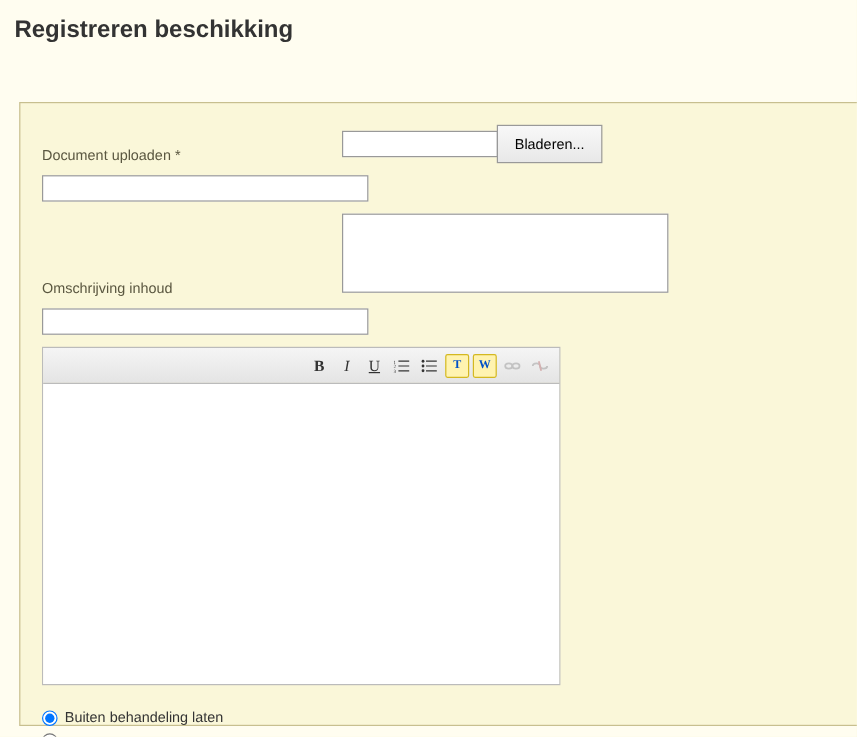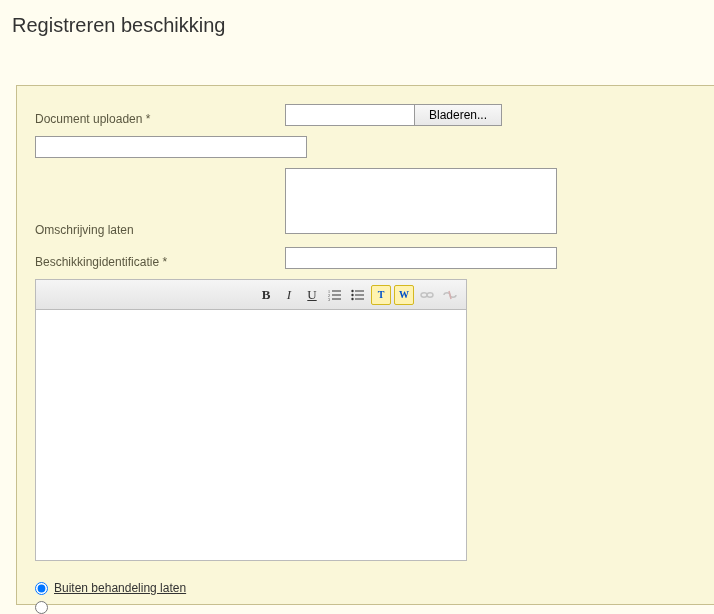--- a/index.html
+++ b/index.html
@@ -7,21 +7,21 @@
       font-family: Verdana, Arial, sans-serif;
       font-size: 12px;
       background: #fffdf0;
       color: #333;
       width: 714px;
       height: 614px;
       overflow: hidden;
     }
     .page-title {
       font-size: 20px;
-      font-weight: normal;
+      font-weight: bold;
       color: #333;
       padding: 14px 12px 24px 12px;
     }
     .form-panel {
       border: 1px solid #c7bf8f;
       background: #faf7d9;
       margin: 24px 0 0 16px;
       padding: 18px 18px 0 18px;
       width: 700px;
       height: 520px;
@@ -42,21 +42,21 @@
     .file-input-wrap { display: flex; align-items: center; }
     .file-text {
       width: 130px;
       height: 22px;
       border: 1px solid #999;
       background: #fff;
       padding: 2px 4px;
       font-size: 12px;
     }
     .file-button {
-      height: 22px;
+      height: 32px;
       border: 1px solid #999;
       background: linear-gradient(#f8f8f8,#e8e8e8);
       font-size: 12px;
       padding: 0 14px;
       margin-left: -1px;
       cursor: pointer;
     }
     .text-input {
       width: 272px;
       height: 22px;
@@ -112,21 +112,20 @@
     .tb-disabled { opacity: 0.35; cursor: default; }
     .editor-body {
       width: 100%;
       height: 250px;
       background: #fff;
     }
     .radio-row {
       display: flex;
       align-items: center;
       margin-bottom: 6px;
-      text-decoration: underline;
     }
     .radio-row input { margin-right: 6px; }
     .radio-label { font-size: 12px; color:#333; }
     svg { display:block; }
   </style>
 </head>
 <body>
 
 <div class="page-title">Registreren beschikking</div>
 
@@ -142,28 +141,27 @@
     </div>
   </div>
 
   <div class="form-row">
     <div class="form-field">
       <input type="text" class="text-input" value="" style="">
     </div>
   </div>
 
   <div class="form-row">
-    <div class="form-label">Omschrijving laten</div>
+    <div class="form-label">Omschrijving inhoud</div>
     <div class="form-field">
       <textarea class="textarea-input" style=""></textarea>
     </div>
   </div>
 
   <div class="form-row">
-    <div class="form-label">Beschikkingidentificatie *</div>
     <div class="form-field">
       <input type="text" class="text-input" value="" style="">
     </div>
   </div>
 
   <div class="form-row">
     <div class="form-field">
       <div class="editor">
         <div class="editor-toolbar">
           <span class="tb-btn tb-bold">B</span>

